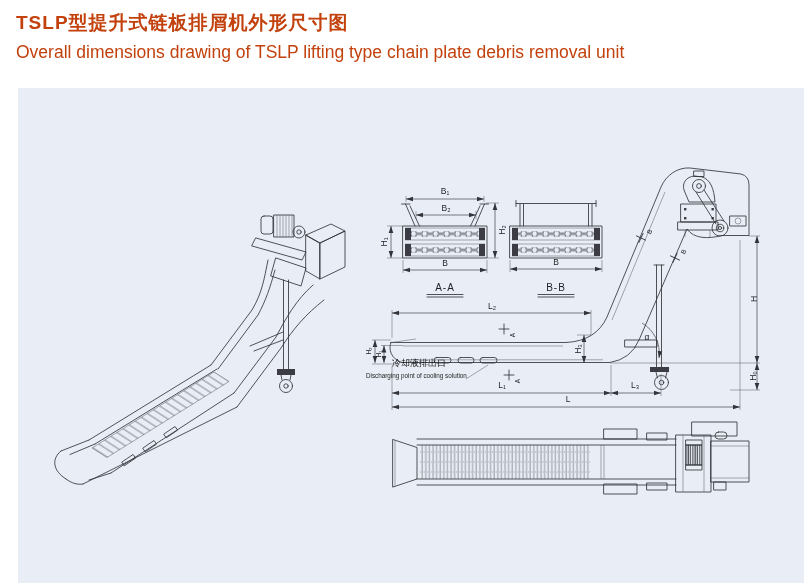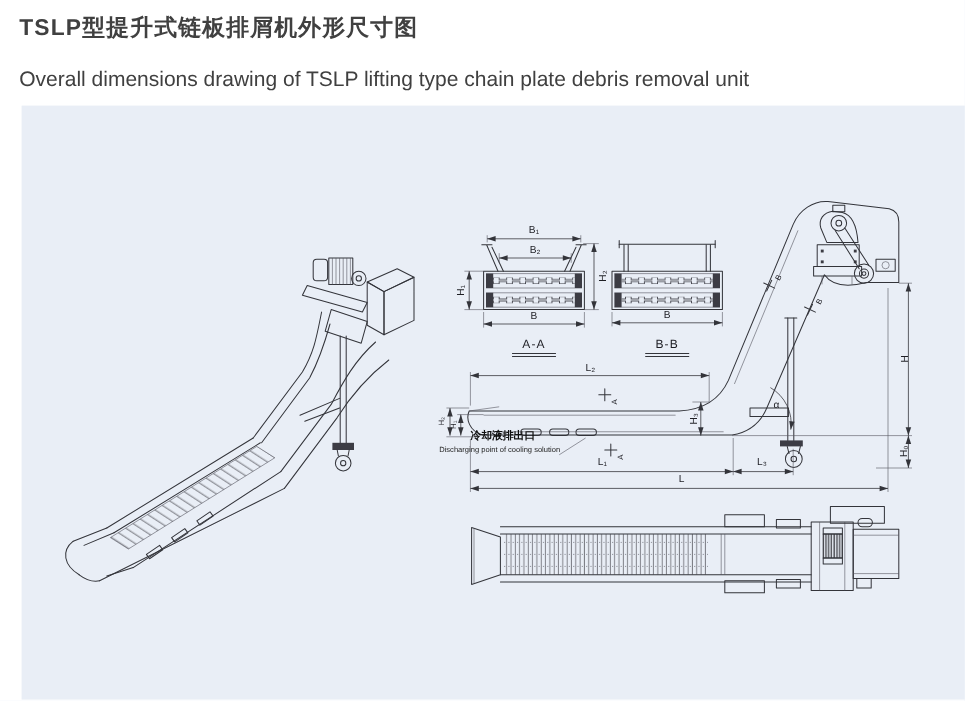--- a/index.html
+++ b/index.html
@@ -1,42 +1,42 @@
 <!DOCTYPE html>
 <html><head>
 <meta charset="utf-8">
 <style>
   html,body{margin:0;padding:0;}
   body{
     width:804px;height:584px;background:#ffffff;position:relative;overflow:hidden;
     font-family:"Liberation Sans","DejaVu Sans",sans-serif;
   }
-  .titles{position:absolute;left:16px;top:10px;color:#404040;}
+  .titles{position:absolute;left:16px;top:10px;color:#c2410c;}
   .title-zh{font-size:19px;font-weight:bold;letter-spacing:1px;}
-  .title-en{font-size:17.5px;margin-top:20px;}
+  .title-en{font-size:17.5px;margin-top:6px;}
   .panel{
     position:absolute;left:18px;top:88px;width:778px;height:495px;
     background:#e9eef6;
     padding-left:48px;
   }
   .panel svg{position:absolute;left:0;top:0;}
   svg .ln{stroke:#33343a;stroke-width:0.85;fill:none;stroke-linecap:round;stroke-linejoin:round;}
   svg .thin{stroke:#55565f;stroke-width:0.5;fill:none;}
   svg .dim{stroke:#33343a;stroke-width:0.65;fill:none;}
   svg .filld{fill:#3c3c44;stroke:none;}
   svg .pat{stroke:none;}
   .lbl{
     position:absolute;font-size:8.5px;color:#1e1e24;white-space:nowrap;
     transform:translate(-50%,-50%);line-height:1;
   }
   .r90{transform:translate(-50%,-50%) rotate(-90deg);}
   .r62{transform:translate(-50%,-50%) rotate(-62deg);}
   .sm{font-size:6.5px;}
   .sec{font-size:10px;letter-spacing:1px;text-align:right;}
-  .ann-zh{position:absolute;font-size:9px;font-weight:bold;color:#111;white-space:nowrap;line-height:1;}
+  .ann-zh{position:absolute;font-size:9px;font-weight:normal;color:#111;white-space:nowrap;line-height:1;}
   .ann-en{position:absolute;font-size:6.3px;color:#222;white-space:nowrap;line-height:1;}
 </style>
 </head>
 <body>
 
 <div class="titles">
   <div class="title-zh">TSLP型提升式链板排屑机外形尺寸图</div>
   <div class="title-en">Overall dimensions drawing of TSLP lifting type chain plate debris removal unit</div>
 </div>
 

